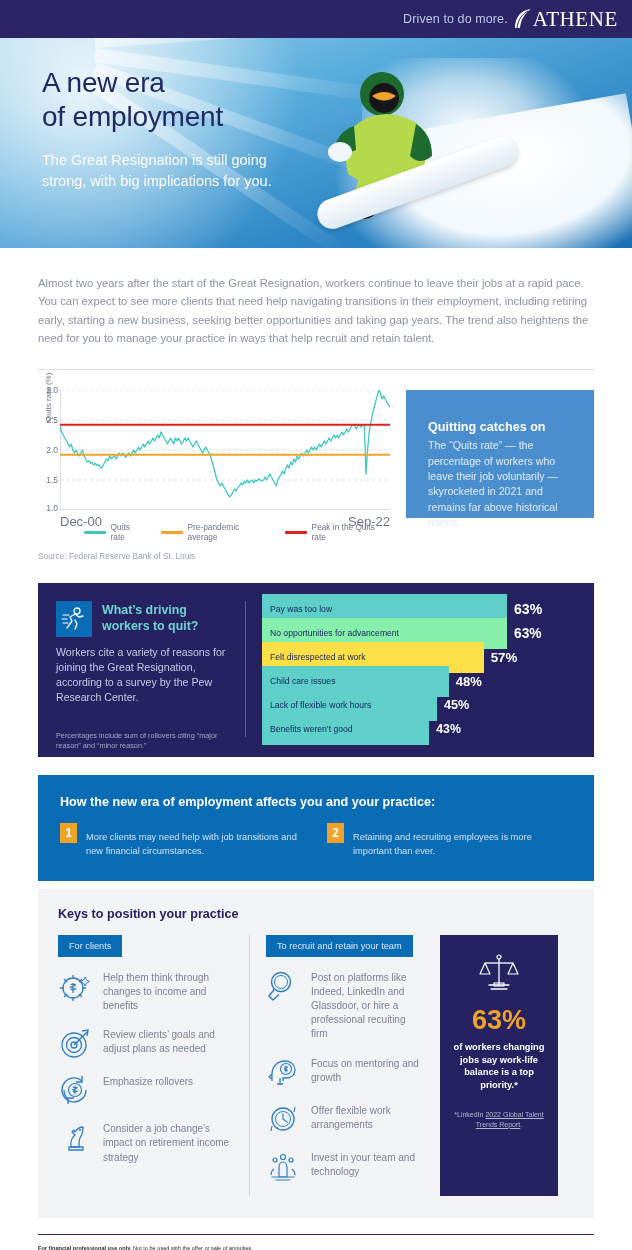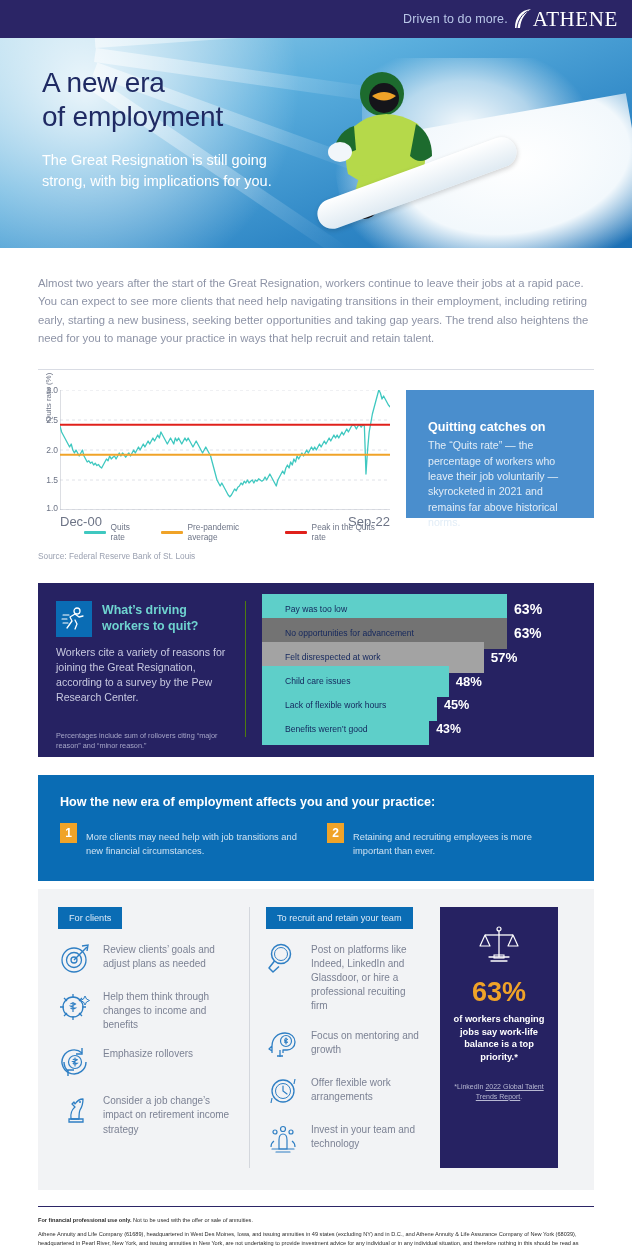--- a/index.html
+++ b/index.html
@@ -113,21 +113,21 @@
     width: 36px; height: 36px; background: #0a6cb4; flex: 0 0 36px;
     display: flex; align-items: center; justify-content: center;
   }
   .r-title { font-size: 12.4px; line-height: 1.25; color: #6fd4d0; font-weight: 700; padding-top: 2px; }
   .r-body { margin-top: 8px; font-size: 10.6px; line-height: 1.42; color: #c8c9e0; }
   .r-note { margin-top: 26px; font-size: 7.3px; line-height: 1.35; color: #a6a6c8; }
   .bars { flex: 1; padding-left: 16px; display: flex; flex-direction: column; justify-content: space-between; }
   .bar-row { display: flex; align-items: center; height: 16px; }
   .bar {
     background: #5ecfc9; height: 31px; display: flex; align-items: center;
-    padding-left: 23px;
+    padding-left: 8px;
   }
   .bar-label { font-size: 8.6px; color: #13265c; white-space: nowrap; font-weight: 400; }
   .bar-val { margin-left: 7px; color: #fff; font-weight: 700; }
 
   
   .how {
     margin: 18px 38px 0 38px; background: #0a6cb4; color: #fff;
     padding: 20px 22px 22px 22px;
   }
   .how h3 { font-size: 12.6px; font-weight: 700; margin-bottom: 14px; }
@@ -290,27 +290,27 @@
     <div class="r-note">Percentages include sum of rollovers citing “major reason” and “minor reason.”</div>
   </div>
   <div class="bars" id="bars">
       <div class="bar-row">
         <div class="bar" style="width: 245px; background: rgb(94, 207, 201);">
           <span class="bar-label">Pay was too low</span>
         </div>
         <span class="bar-label bar-val" style="font-size: 14.1px;">63%</span>
       </div>
       <div class="bar-row">
-        <div class="bar" style="width: 245px; background: #737373;">
+        <div class="bar" style="width: 245px; background: #86efac;">
           <span class="bar-label">No opportunities for advancement</span>
         </div>
         <span class="bar-label bar-val" style="font-size: 13.75px;">63%</span>
       </div>
       <div class="bar-row">
-        <div class="bar" style="width: 221.667px; background: #a3a3a3;">
+        <div class="bar" style="width: 221.667px; background: #fde047;">
           <span class="bar-label">Felt disrespected at work</span>
         </div>
         <span class="bar-label bar-val" style="font-size: 13.4px;">57%</span>
       </div>
       <div class="bar-row">
         <div class="bar" style="width: 186.667px; background: rgb(94, 207, 201);">
           <span class="bar-label">Child care issues</span>
         </div>
         <span class="bar-label bar-val" style="font-size: 13.05px;">48%</span>
       </div>
@@ -337,46 +337,47 @@
       <div class="how-text">More clients may need help with job transitions and new financial circumstances.</div>
     </div>
     <div class="how-item">
       <div class="num">2</div>
       <div class="how-text">Retaining and recruiting employees is more important than ever.</div>
     </div>
   </div>
 </div>
 
 <div class="keys">
+  <h3>Keys to position your practice</h3>
   <div class="keys-grid">
 
     <div class="kcol c1">
       <span class="tag">For clients</span>
-
-      <div class="kitem">
-        <svg class="kicon" viewBox="0 0 34 34">
-          <circle cx="16" cy="19" r="12" fill="none" stroke="#2f7fc4" stroke-width="1.3"></circle>
-          <circle cx="16" cy="19" r="7.5" fill="none" stroke="#2f7fc4" stroke-width="1.3"></circle>
-          <circle cx="16" cy="19" r="3" fill="none" stroke="#2f7fc4" stroke-width="1.3"></circle>
-          <path d="M16 19 L29 6" stroke="#2f7fc4" stroke-width="1.4"></path>
-          <path d="M24 5 L30 4 L29 10" fill="none" stroke="#2f7fc4" stroke-width="1.4"></path>
-        </svg>
-        <div class="ktext">Review clients’ goals and adjust plans as needed</div>
-      </div>
 
       <div class="kitem">
         <svg class="kicon" viewBox="0 0 34 34">
           <circle cx="15" cy="19" r="10" fill="none" stroke="#2f7fc4" stroke-width="1.3"></circle>
           <g stroke="#2f7fc4" stroke-width="1.3">
             <path d="M15 6 v4 M15 28 v4 M2 19 h4 M24 19 h4 M6 10 l3 3 M21 25 l3 3 M6 28 l3 -3 M21 13 l3 -3"></path>
           </g>
           <path d="M15 14 v10 M12.5 16 q2.5 -2 5 0 q-2.5 2 -5 2 q2.5 2 5 2 q-2.5 2 -5 0" fill="none" stroke="#2f7fc4" stroke-width="1.2"></path>
           <path d="M27 8 l1.5 3 l3 1.5 l-3 1.5 l-1.5 3 l-1.5 -3 l-3 -1.5 l3 -1.5 Z" fill="none" stroke="#2f7fc4" stroke-width="1"></path>
         </svg>
         <div class="ktext">Help them think through changes to income and benefits</div>
+      </div>
+
+      <div class="kitem">
+        <svg class="kicon" viewBox="0 0 34 34">
+          <circle cx="16" cy="19" r="12" fill="none" stroke="#2f7fc4" stroke-width="1.3"></circle>
+          <circle cx="16" cy="19" r="7.5" fill="none" stroke="#2f7fc4" stroke-width="1.3"></circle>
+          <circle cx="16" cy="19" r="3" fill="none" stroke="#2f7fc4" stroke-width="1.3"></circle>
+          <path d="M16 19 L29 6" stroke="#2f7fc4" stroke-width="1.4"></path>
+          <path d="M24 5 L30 4 L29 10" fill="none" stroke="#2f7fc4" stroke-width="1.4"></path>
+        </svg>
+        <div class="ktext">Review clients’ goals and adjust plans as needed</div>
       </div>
 
       <div class="kitem">
         <svg class="kicon" viewBox="0 0 34 34">
           <path d="M28 17 a12 12 0 1 1 -4 -9" fill="none" stroke="#2f7fc4" stroke-width="1.4"></path>
           <path d="M24 3 v6 h-6" fill="none" stroke="#2f7fc4" stroke-width="1.4"></path>
           <path d="M6 17 a12 12 0 0 0 4 9" fill="none" stroke="#2f7fc4" stroke-width="1.4"></path>
           <path d="M10 31 v-6 h6" fill="none" stroke="#2f7fc4" stroke-width="1.4"></path>
           <circle cx="17" cy="17" r="6.5" fill="none" stroke="#2f7fc4" stroke-width="1.2"></circle>
           <path d="M17 12.5 v9 M14.8 14.8 q2.2 -1.7 4.4 0 q-2.2 1.7 -4.4 1.7 q2.2 1.7 4.4 1.7 q-2.2 1.7 -4.4 0" fill="none" stroke="#2f7fc4" stroke-width="1.1"></path>

